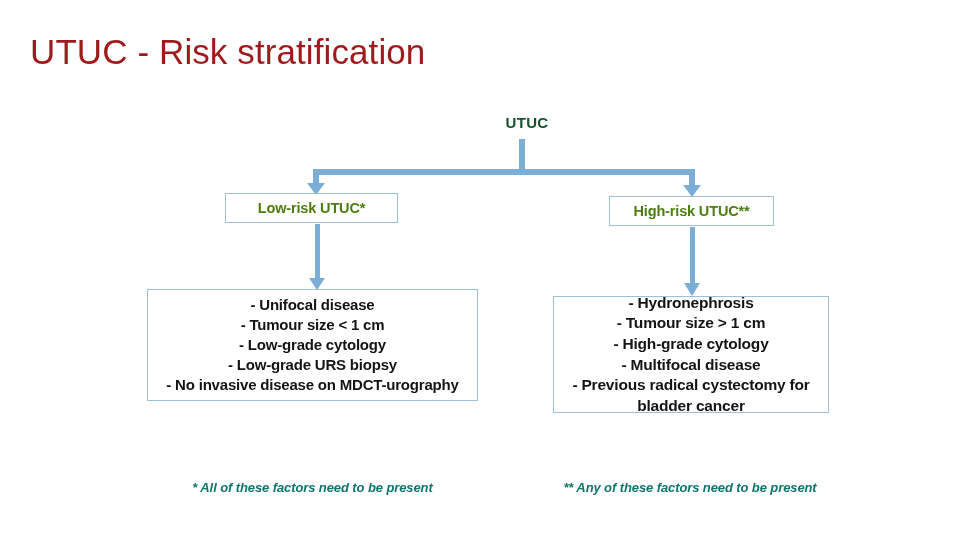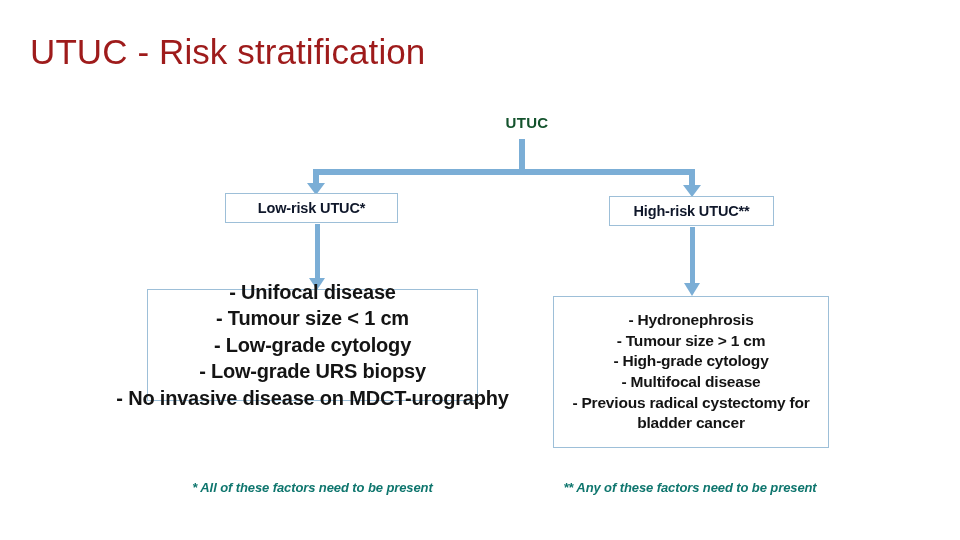--- a/index.html
+++ b/index.html
@@ -71,21 +71,21 @@
   .risk-box {
     position: absolute;
     box-sizing: border-box;
     border: 1px solid #9DBFD8;
     background: #ffffff;
     display: flex;
     align-items: center;
     justify-content: center;
     font-size: 14.5px;
     font-weight: bold;
-    color: #0f172a;
+    color: #4d7c0f;
     letter-spacing: -0.15px;
   }
   #box-low-risk {
     left: 225px;
     top: 193px;
     width: 173px;
     height: 30px;
   }
   #box-high-risk {
     left: 609px;
@@ -104,27 +104,27 @@
     flex-direction: column;
     align-items: center;
     justify-content: center;
     color: #141414;
   }
   #box-low-detail {
     left: 147px;
     top: 289px;
     width: 331px;
     height: 112px;
-    font-size: 20px;
+    font-size: 15px;
   }
   #box-high-detail {
     left: 553px;
     top: 296px;
     width: 276px;
-    height: 152px;
+    height: 117px;
     font-size: 15.5px;
   }
   .detail-box .line {
     font-weight: bold;
     line-height: 1.33;
     text-align: center;
     white-space: nowrap;
     letter-spacing: -0.2px;
   }
   #box-high-detail .line {

